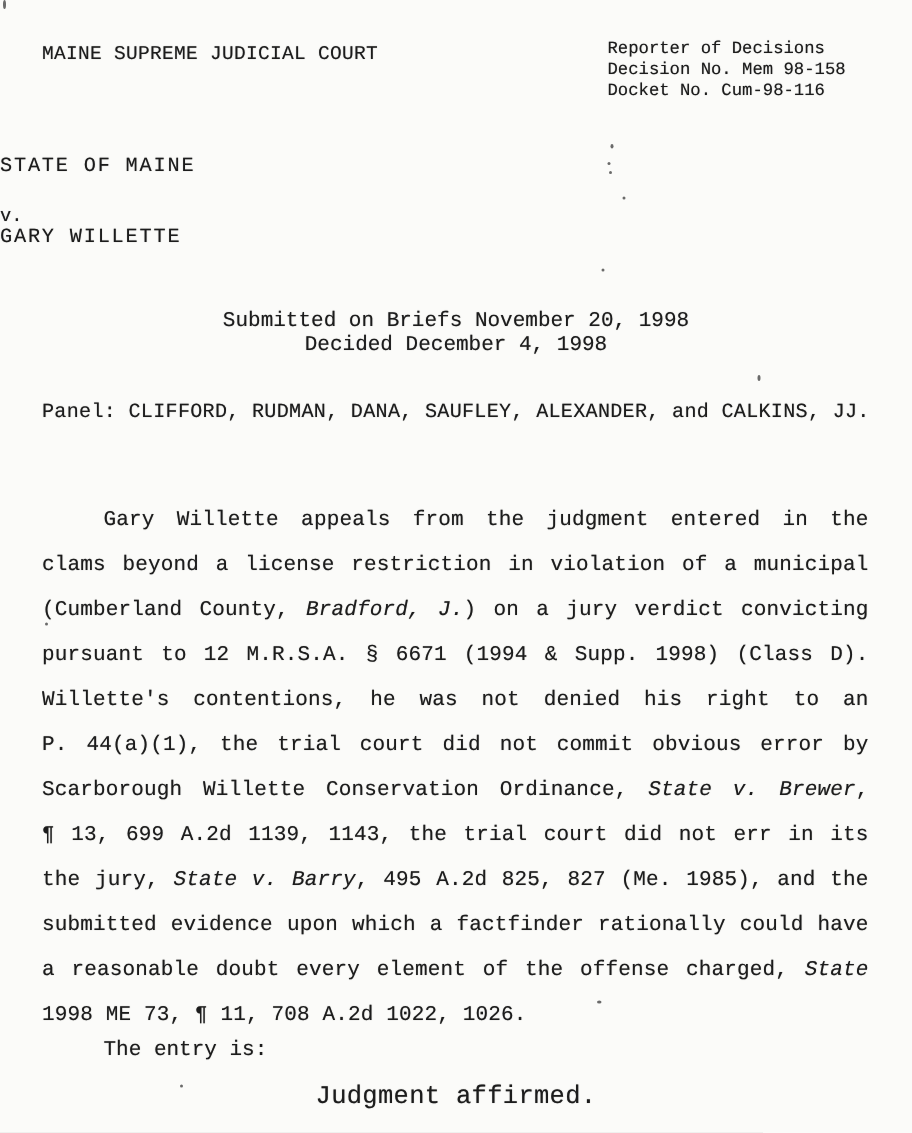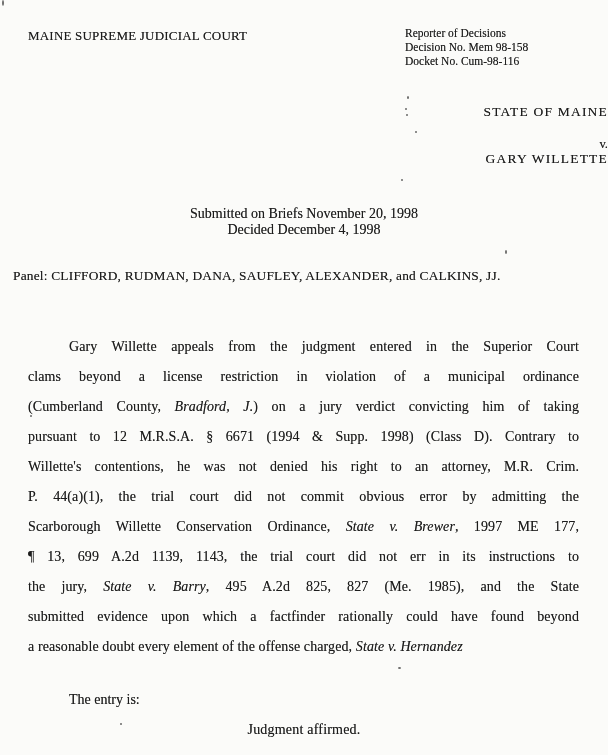--- a/index.html
+++ b/index.html
@@ -3,21 +3,21 @@
 <meta charset="utf-8">
 <style>
   html, body { margin: 0; padding: 0; background: #e8e8e6; }
   .page {
     position: relative;
     width: 608px;
     height: 755px;
     margin: 0 auto;
     background: #fbfbf9;
     color: #1c1c1c;
-    font-family: Liberation Serif, serif;
+    font-family: Liberation Mono, monospace;
     overflow: hidden;
     text-shadow: 0 0 0.6px rgba(30,30,30,0.55);
   }
 
   
   .court-name {
     position: absolute;
     left: 28px; top: 28px;
     font-size: 13px;
     letter-spacing: 0.2px;
@@ -28,37 +28,37 @@
     left: 405px; top: 26px;
     font-size: 11.5px;
     line-height: 14px;
     white-space: nowrap;
   }
 
   
   .center-line {
     position: absolute;
     left: 0; right: 0;
-    text-align: right;
+    text-align: left;
     white-space: nowrap;
   }
   .plaintiff   { top: 104px; font-size: 13.5px; letter-spacing: 1.2px; }
   .versus      { top: 137px; font-size: 12.5px; }
   .defendant   { top: 151px; font-size: 13.5px; letter-spacing: 1.2px; }
   .dates-block {
     position: absolute;
     left: 0; right: 0; top: 206px;
     text-align: center;
     font-size: 14px;
     line-height: 16px;
   }
 
   .panel-line {
     position: absolute;
-    left: 13px; top: 268px;
+    left: 28px; top: 268px;
     width: 560px;
     font-size: 13.4px;
     letter-spacing: 0.2px;
     white-space: nowrap;
   }
 
   .memo-heading {
     position: absolute;
     left: 28px; top: 306px;
     font-size: 14px;
@@ -88,21 +88,21 @@
   .entry-intro {
     position: absolute;
     left: 69px; top: 692px;
     font-size: 14px;
     white-space: nowrap;
   }
   .entry-text {
     position: absolute;
     left: 0; right: 0; top: 722px;
     text-align: center;
-    font-size: 14px;
+    font-size: 17px;
     letter-spacing: 0.2px;
     white-space: nowrap;
   }
 
   
   .dot {
     position: absolute;
     background: #3a3a3a;
     opacity: 0.75;
     border-radius: 50%;
@@ -140,20 +140,21 @@
       <div class="body-line"><span>clams beyond a license restriction in violation of a municipal ordinance</span></div>
       <div class="body-line"><span>(Cumberland County, </span><em>Bradford, J.</em><span>) on a jury verdict convicting him of taking</span></div>
       <div class="body-line"><span>pursuant to 12 M.R.S.A. § 6671 (1994 &amp; Supp. 1998) (Class D). Contrary to</span></div>
       <div class="body-line"><span>Willette's contentions, he was not denied his right to an attorney, M.R. Crim.</span></div>
       <div class="body-line"><span>P. 44(a)(1), the trial court did not commit obvious error by admitting the</span></div>
       <div class="body-line"><span>Scarborough Willette Conservation Ordinance, </span><em>State v. Brewer</em><span>, 1997 ME 177,</span></div>
       <div class="body-line"><span>¶ 13, 699 A.2d 1139, 1143, the trial court did not err in its instructions to</span></div>
       <div class="body-line"><span>the jury, </span><em>State v. Barry</em><span>, 495 A.2d 825, 827 (Me. 1985), and the State</span></div>
       <div class="body-line"><span>submitted evidence upon which a factfinder rationally could have found beyond</span></div>
       <div class="body-line"><span>a reasonable doubt every element of the offense charged, </span><em>State v. Hernandez</em></div>
+      <div class="body-line"><span>1998 ME 73, ¶ 11, 708 A.2d 1022, 1026.</span></div>
     </div>
 
   <div class="entry-intro">The entry is:</div>
 
   <div class="entry-text">Judgment affirmed.</div>
 
   <div class="dot" style="left:2px;   top:0px;   width:2px; height:6px;"></div>
   <div class="dot" style="left:407px; top:96px;  width:2px; height:3px;"></div>
   <div class="dot" style="left:405px; top:108px; width:2px; height:2px;"></div>
   <div class="dot" style="left:406px; top:114px; width:2px; height:2px;"></div>

